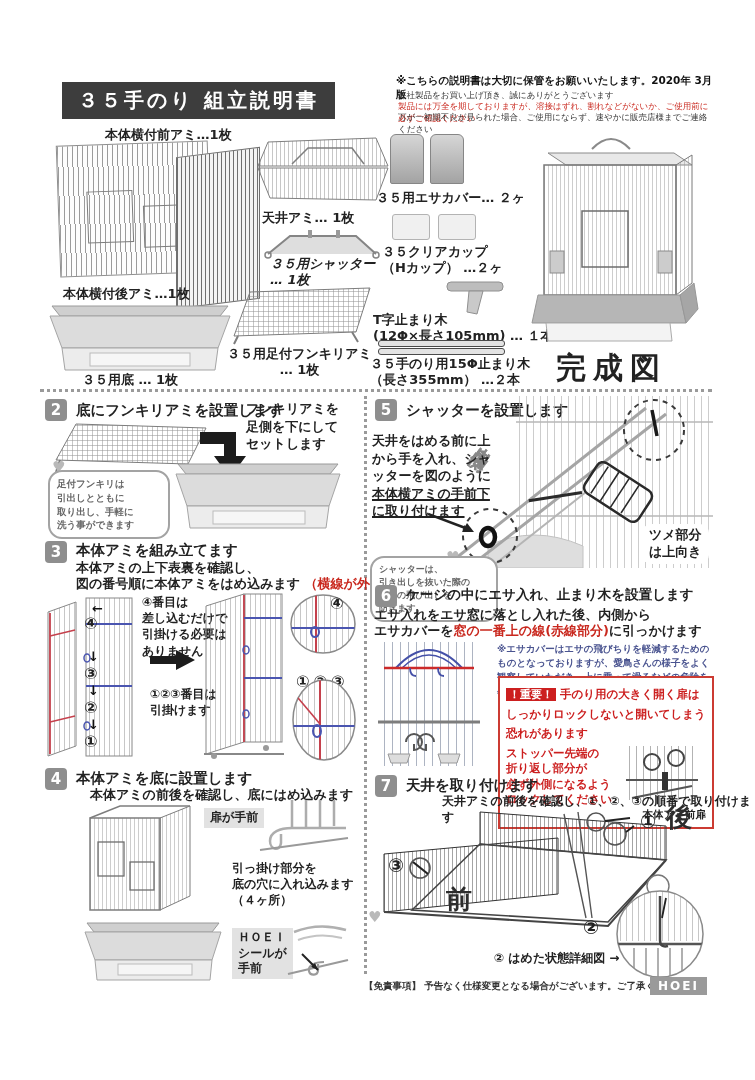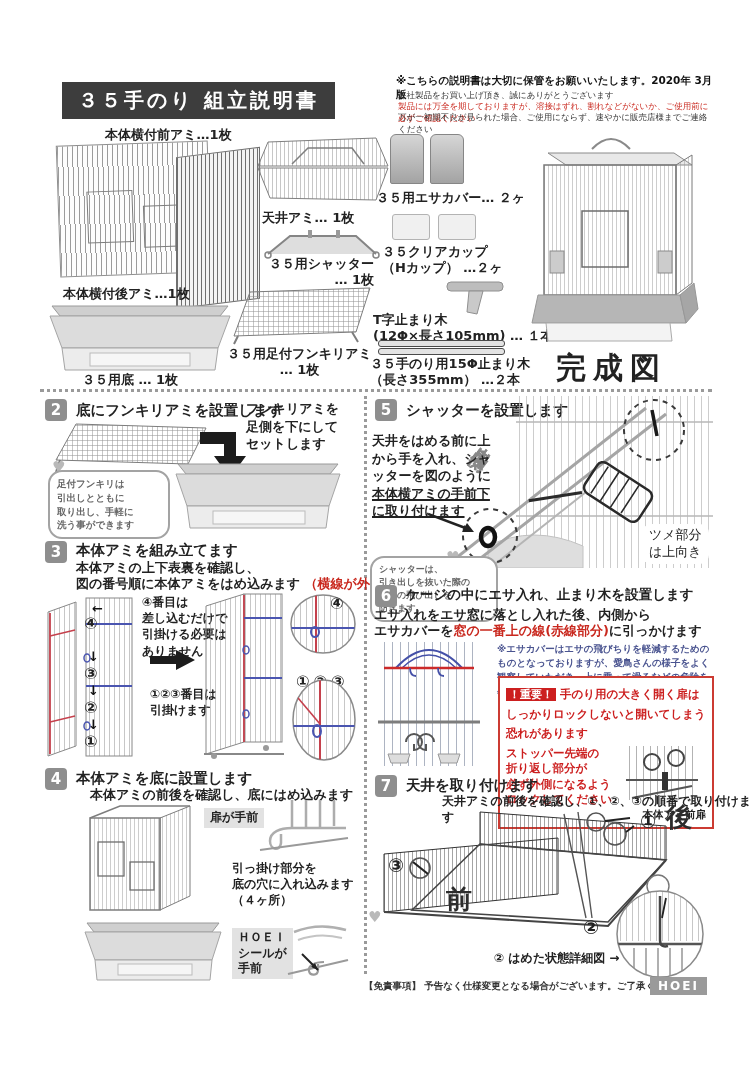--- a/index.html
+++ b/index.html
@@ -11,21 +11,21 @@
   .noticeS{font-size:8.5px;color:#333;}
   .red{color:#c9281e;}
   .plabel{font-size:13px;font-weight:bold;line-height:1.25;}
   .badge{width:22px;height:22px;background:#8e8e8e;color:#fff;border-radius:4px;display:flex;align-items:center;justify-content:center;font-size:15px;font-weight:bold;}
   .stitle{font-size:14.5px;font-weight:bold;}
   .body13{font-size:13px;font-weight:bold;line-height:1.35;}
   .body12{font-size:12px;font-weight:bold;line-height:1.35;}
   .bubble{border:2px solid #a3a3a3;border-radius:14px;background:#fff;font-size:9.5px;color:#666;padding:5px 7px;line-height:1.45;font-weight:bold;}
   .heart{color:#b9b9b9;font-size:15px;}
   .graylab{background:#e2e2e2;padding:2px 6px;font-size:12px;font-weight:bold;line-height:1.3;}
-  .whitelab{background:#fff;border-radius:9px;padding:3px 7px;font-size:13px;font-weight:normal;line-height:1.3;text-align:right;}
+  .whitelab{background:#fff;border-radius:9px;padding:3px 7px;font-size:13px;font-weight:bold;line-height:1.3;text-align:right;}
   .mesh{background-image:repeating-linear-gradient(90deg,#9b9b9b 0 1px,transparent 1px 5px);border:1.5px solid #8f8f8f;background-color:#fdfdfd;}
   .meshd{background-image:repeating-linear-gradient(90deg,#6f6f6f 0 1px,transparent 1px 4px);border:1.5px solid #6f6f6f;background-color:#f3f3f3;}
   .doorbox{border:1.3px solid #7d7d7d;position:absolute;}
   .dot-h{border-top:3px dotted #9a9a9a;}
   .dot-v{border-left:3px dotted #9a9a9a;}
   .circnum{font-size:16px;font-weight:bold;color:#222;line-height:1;}
   .smallarr{font-size:13px;font-weight:bold;color:#111;line-height:1;}
   .kanji-big{font-size:26px;font-weight:bold;color:#2c2c2c;}
   .done{font-size:30px;font-weight:bold;letter-spacing:7px;color:#222;}
   .noteblue{color:#4a5490;font-size:9.5px;line-height:1.45;font-weight:bold;}
@@ -79,21 +79,21 @@
   </svg>
   <div class="ab plabel" style="left:262px;top:210px;">天井アミ… 1枚</div>
 
   <svg class="ab" style="left:262px;top:227px;" width="120" height="32">
     <path d="M6,27 L28,9 H94 L114,27" fill="#dedede" stroke="#858585" stroke-width="2"></path>
     <rect x="46" y="3" width="4" height="8" fill="#9a9a9a"></rect>
     <rect x="74" y="3" width="4" height="8" fill="#9a9a9a"></rect>
     <circle cx="6" cy="28" r="3" fill="none" stroke="#858585" stroke-width="1.5"></circle>
     <circle cx="114" cy="28" r="3" fill="none" stroke="#858585" stroke-width="1.5"></circle>
   </svg>
-  <div class="ab plabel pre" style="left:254px;top:256px;text-align:right;width:120px;">３５用シャッター
+  <div class="ab plabel pre" style="left:270px;top:256px;text-align:left;width:120px;font-style:italic;">３５用シャッター
 … 1枚</div>
 
   <svg class="ab" style="left:228px;top:286px;" width="148" height="60">
     <defs>
         <pattern id="ptB" width="5" height="5" patternUnits="userSpaceOnUse">
           <path d="M0 0V5 M0 0H5" stroke="#8f8f8f" stroke-width="1"></path>
         </pattern>
       </defs>
     <polygon points="22,6 142,2 128,46 6,50" fill="url(#ptB)" stroke="#7d7d7d"></polygon>
     <path d="M10,50 L6,58 M124,46 L130,56" stroke="#7d7d7d" stroke-width="2"></path>

